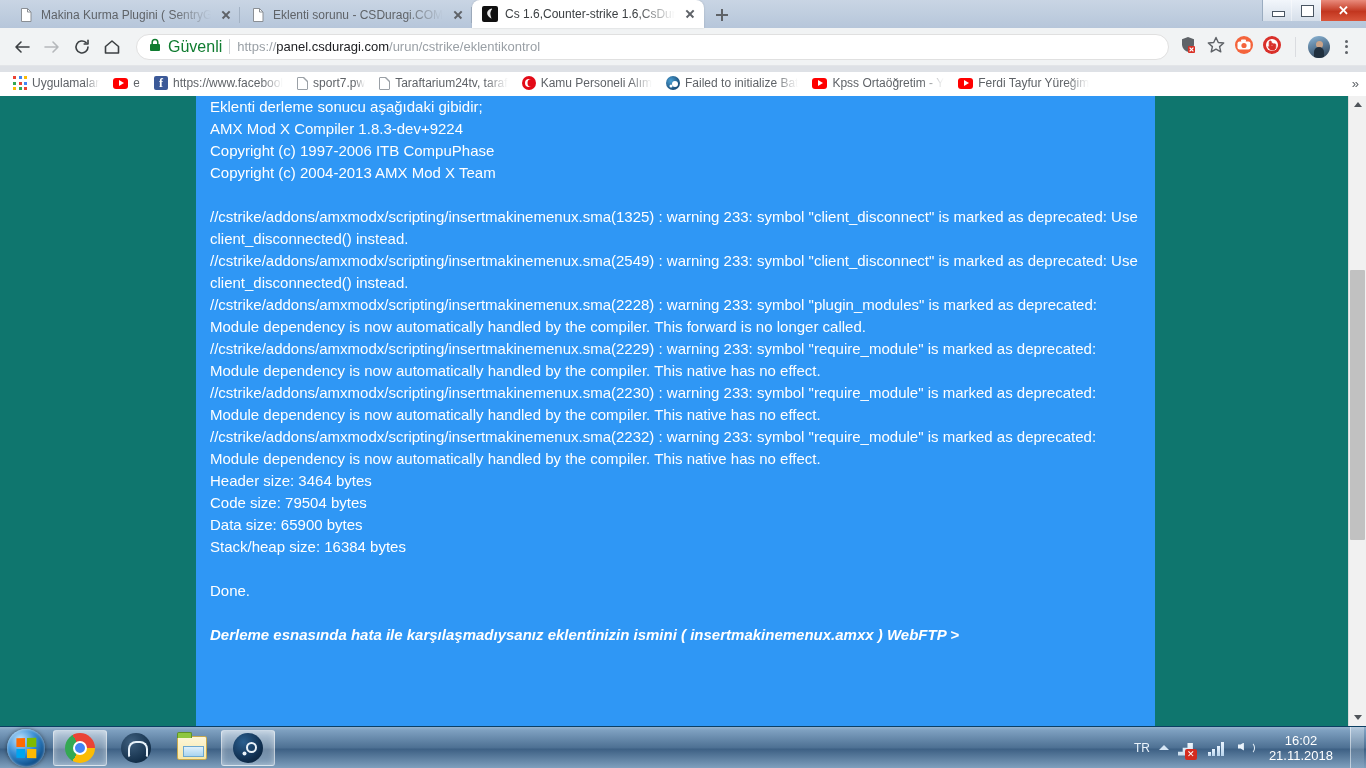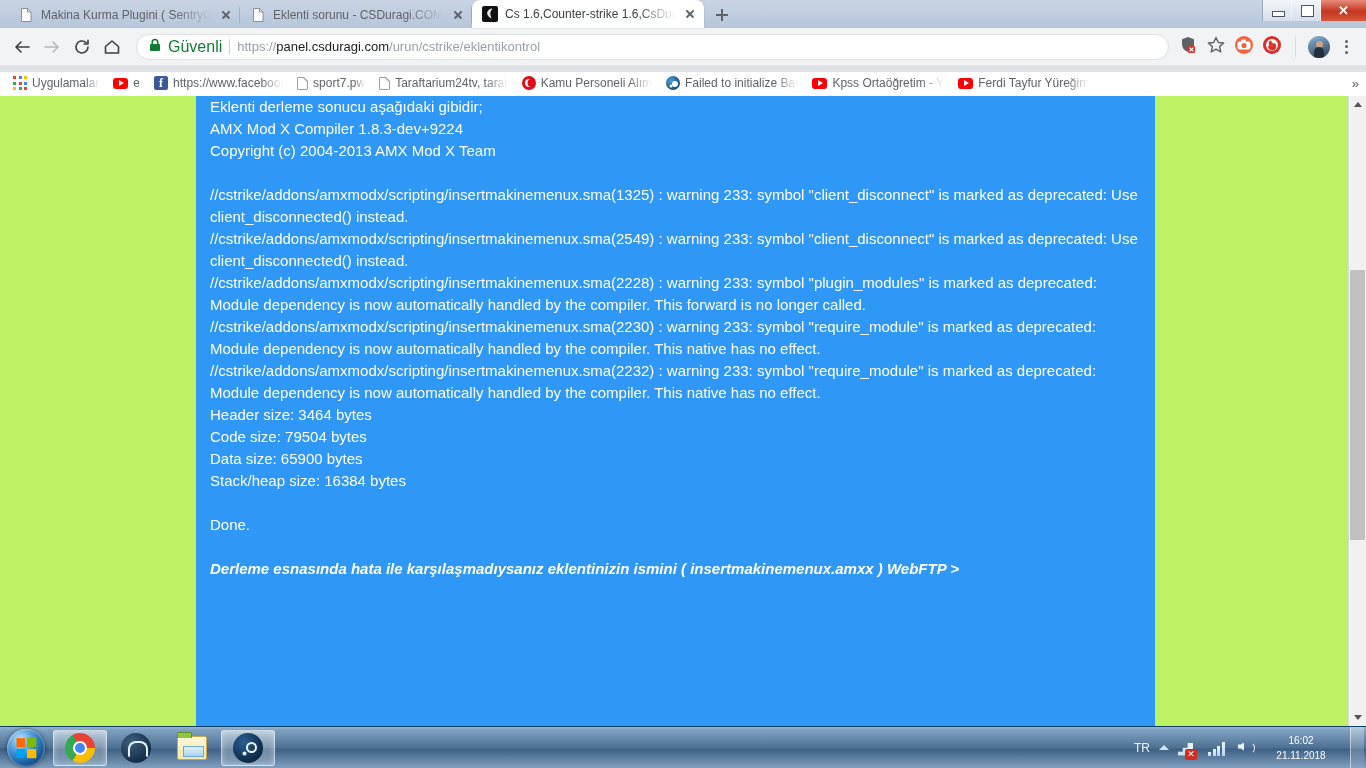--- a/index.html
+++ b/index.html
@@ -181,21 +181,21 @@
     position: absolute; width: 3px; height: 3px; display: block;
   }
   #bookmarks-overflow {
     position: absolute; right: 8px; top: 4px; font-size: 13px; color: #5f6368;
     letter-spacing: -1px;
   }
 
   
   #page-viewport {
     position: absolute; left: 0; top: 96px; width: 1366px; height: 630px;
-    background: #bef264; overflow: hidden;
+    background: #0f766e; overflow: hidden;
   }
   #content-block {
     position: absolute; left: 196px; top: 0; width: 959px; height: 630px;
     background: #2f97f5;
     color: #ffffff;
     font-size: 15px; line-height: 22px;
     padding: 0 14px;
   }
   #content-block .line { white-space: pre-wrap; }
   #content-block .blank { height: 22px; }
@@ -333,21 +333,21 @@
     background: #eaf3fb;
     clip-path: polygon(0 25%, 45% 25%, 100% 0, 100% 100%, 45% 75%, 0 75%);
   }
   #volume-icon::before {
     content: ""; position: absolute; left: 9px; top: 4px; width: 8px; height: 10px;
     border: 1.6px solid #eaf3fb; border-left-color: transparent;
     border-top-color: transparent; border-bottom-color: transparent;
     border-radius: 0 50% 50% 0;
   }
   #clock {
-    color: #fff; font-size: 10px; line-height: 15px; text-align: center;
+    color: #fff; font-size: 13px; line-height: 15px; text-align: center;
     min-width: 72px; padding: 0 4px;
   }
   #show-desktop {
     width: 14px; height: 42px; margin-left: 4px;
     background: linear-gradient(rgba(255,255,255,.35), rgba(255,255,255,.05));
     border-left: 1px solid rgba(255,255,255,.5);
   }
 </style>
 </head>
 <body>
@@ -519,25 +519,27 @@
       <span class="bm-label">Ferdi Tayfur Yüreğim</span>
     </div>
 
     <div id="bookmarks-overflow">»</div>
   </div>
 
   <div id="page-viewport">
     <div id="content-block">
       <div class="line">Eklenti derleme sonucu aşağıdaki gibidir;</div>
       <div class="line">AMX Mod X Compiler 1.8.3-dev+9224</div>
+      <div class="line">Copyright (c) 1997-2006 ITB CompuPhase</div>
       <div class="line">Copyright (c) 2004-2013 AMX Mod X Team</div>
       <div class="blank"></div>
       <div class="line warn">//cstrike/addons/amxmodx/scripting/insertmakinemenux.sma(1325) : warning 233: symbol "client_disconnect" is marked as deprecated: Use client_disconnected() instead.</div>
       <div class="line warn">//cstrike/addons/amxmodx/scripting/insertmakinemenux.sma(2549) : warning 233: symbol "client_disconnect" is marked as deprecated: Use client_disconnected() instead.</div>
       <div class="line warn">//cstrike/addons/amxmodx/scripting/insertmakinemenux.sma(2228) : warning 233: symbol "plugin_modules" is marked as deprecated: Module dependency is now automatically handled by the compiler. This forward is no longer called.</div>
+      <div class="line warn">//cstrike/addons/amxmodx/scripting/insertmakinemenux.sma(2229) : warning 233: symbol "require_module" is marked as deprecated: Module dependency is now automatically handled by the compiler. This native has no effect.</div>
       <div class="line warn">//cstrike/addons/amxmodx/scripting/insertmakinemenux.sma(2230) : warning 233: symbol "require_module" is marked as deprecated: Module dependency is now automatically handled by the compiler. This native has no effect.</div>
       <div class="line warn">//cstrike/addons/amxmodx/scripting/insertmakinemenux.sma(2232) : warning 233: symbol "require_module" is marked as deprecated: Module dependency is now automatically handled by the compiler. This native has no effect.</div>
       <div class="line">Header size: 3464 bytes</div>
       <div class="line">Code size: 79504 bytes</div>
       <div class="line">Data size: 65900 bytes</div>
       <div class="line">Stack/heap size: 16384 bytes</div>
       <div class="blank"></div>
       <div class="line">Done.</div>
       <div class="blank"></div>
       <div class="line footer-note">Derleme esnasında hata ile karşılaşmadıysanız eklentinizin ismini ( insertmakinemenux.amxx ) WebFTP &gt;</div>

